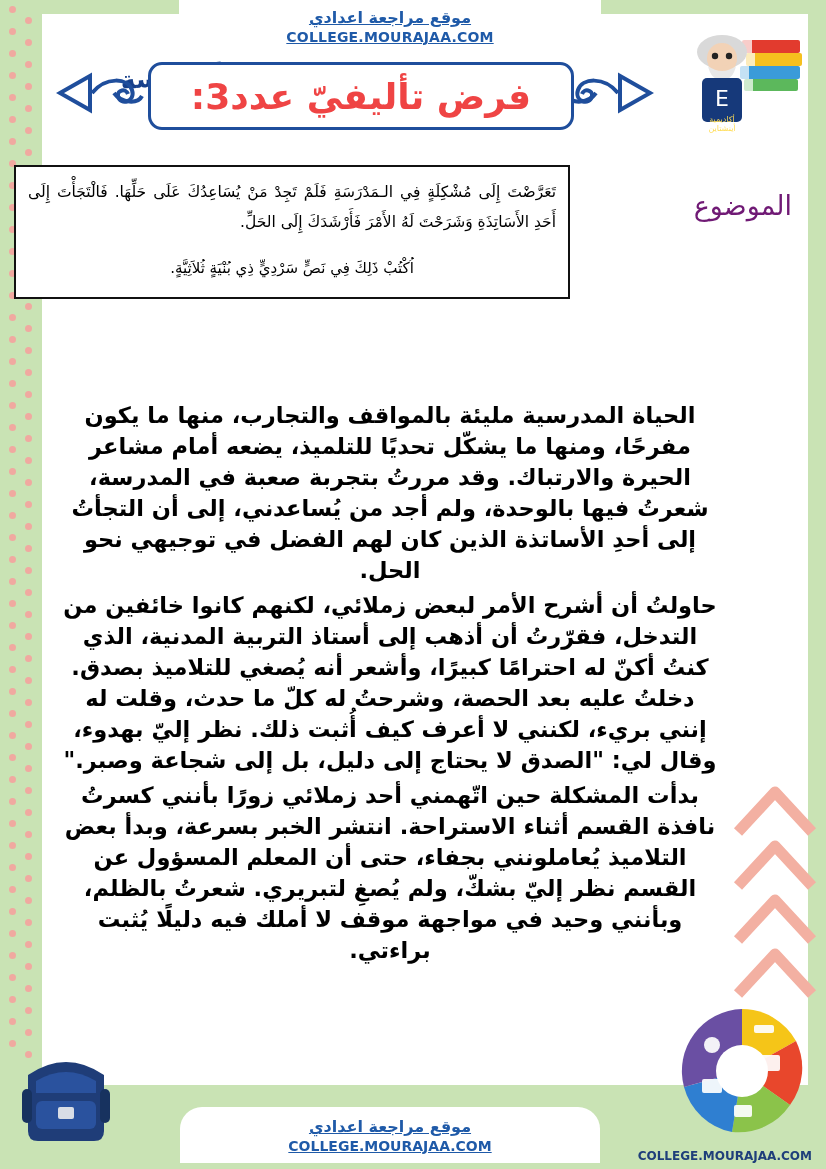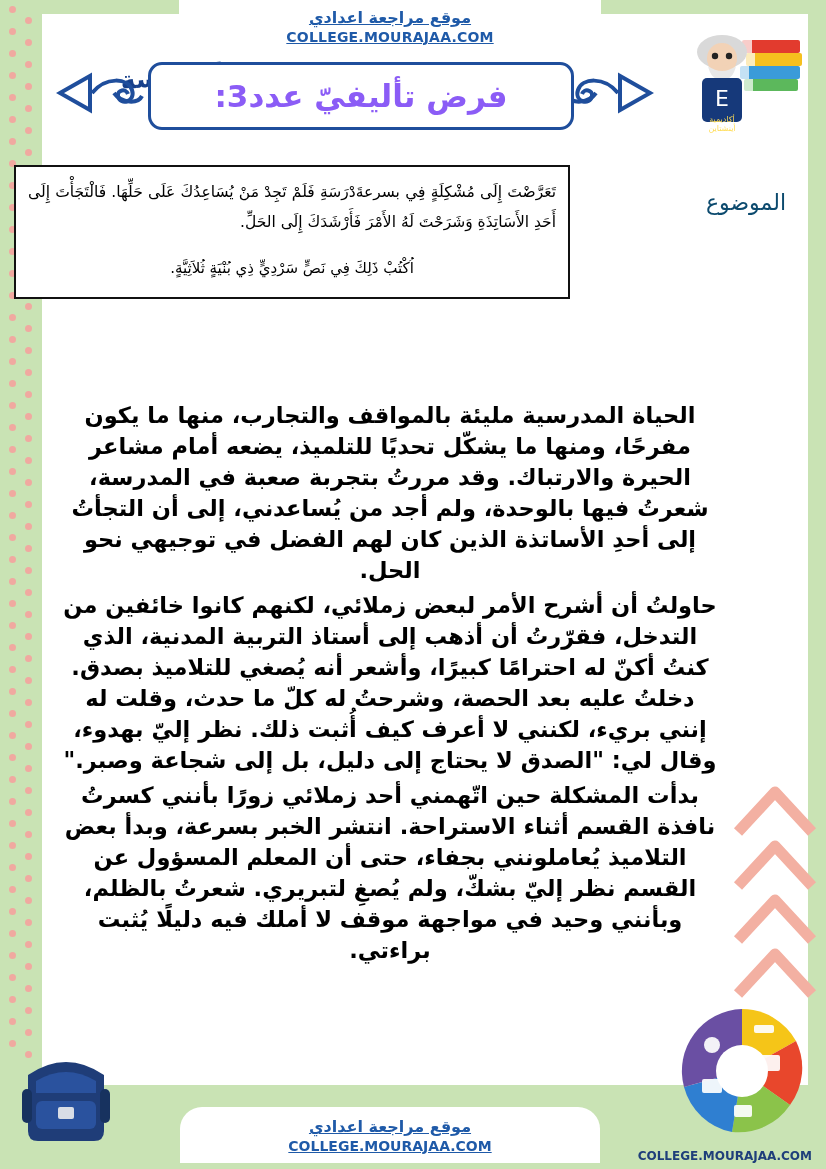--- a/index.html
+++ b/index.html
@@ -95,22 +95,22 @@
     width: 420px;
     height: 62px;
     border: 3px solid #1f4e9c;
     border-radius: 14px;
     background: #ffffff;
     display: flex;
     align-items: center;
     justify-content: center;
   }
   .ribbon-title {
-    font-size: 31px;
-    color: #8b5cf6;
+    font-size: 36px;
+    color: #ef4444;
     font-family: "DejaVu Sans", sans-serif;
     font-weight: bold;
     direction: rtl;
     white-space: nowrap;
   }
   .swirl {
     position: absolute;
     top: 8px;
     width: 92px;
     height: 46px;
@@ -141,24 +141,24 @@
     right: 16px;
     top: 18px;
     width: 130px;
     height: 120px;
     z-index: 7;
   }
 
   
   .subject-label {
     position: absolute;
-    right: 40px;
+    right: 34px;
     top: 190px;
-    font-size: 22px;
-    color: #0c4a6e;
+    font-size: 27px;
+    color: #701a75;
     font-family: "DejaVu Sans", sans-serif;
     direction: rtl;
     z-index: 4;
   }
 
   
   .prompt-box {
     position: absolute;
     left: 14px;
     top: 165px;
@@ -429,21 +429,21 @@
       <circle cx="35" cy="38" r="3.2" fill="#222"></circle>
       <circle cx="49" cy="38" r="3.2" fill="#222"></circle>
       <rect x="22" y="60" width="40" height="44" rx="5" fill="#16397a"></rect>
       <text x="42" y="88" font-size="22" fill="#ffffff" text-anchor="middle" font-family="DejaVu Sans">E</text>
       <text x="42" y="104" font-size="8" fill="#ffdd55" text-anchor="middle" font-family="DejaVu Sans">أكاديمية</text>
       <text x="42" y="113" font-size="8" fill="#ffdd55" text-anchor="middle" font-family="DejaVu Sans">أينشتاين</text>
     </g>
   </svg>
 
   <div class="prompt-box">
-    <p>تَعَرَّضْتَ إِلَى مُشْكِلَةٍ فِي بسرعةَدْرَسَةِ فَلَمْ تَجِدْ مَنْ يُسَاعِدُكَ عَلَى حَلِّهَا. فَالْتَجَأْتَ إِلَى أَحَدِ الأَسَاتِذَةِ وَشَرَحْتَ لَهُ الأَمْرَ فَأَرْشَدَكَ إِلَى الحَلِّ.</p>
+    <p>تَعَرَّضْتَ إِلَى مُشْكِلَةٍ فِي الـمَدْرَسَةِ فَلَمْ تَجِدْ مَنْ يُسَاعِدُكَ عَلَى حَلِّهَا. فَالْتَجَأْتَ إِلَى أَحَدِ الأَسَاتِذَةِ وَشَرَحْتَ لَهُ الأَمْرَ فَأَرْشَدَكَ إِلَى الحَلِّ.</p>
     <p class="instruction">اُكْتُبْ ذَلِكَ فِي نَصٍّ سَرْدِيٍّ ذِي بُنْيَةٍ ثُلاَثِيَّةٍ.</p>
   </div>
 
   <div class="subject-label">الموضوع</div>
 
   <div class="body-text">
     <p>الحياة المدرسية مليئة بالمواقف والتجارب، منها ما يكون مفرحًا، ومنها ما يشكّل تحديًا للتلميذ، يضعه أمام مشاعر الحيرة والارتباك. وقد مررتُ بتجربة صعبة في المدرسة، شعرتُ فيها بالوحدة، ولم أجد من يُساعدني، إلى أن التجأتُ إلى أحدِ الأساتذة الذين كان لهم الفضل في توجيهي نحو الحل.</p>
     <p>حاولتُ أن أشرح الأمر لبعض زملائي، لكنهم كانوا خائفين من التدخل، فقرّرتُ أن أذهب إلى أستاذ التربية المدنية، الذي كنتُ أكنّ له احترامًا كبيرًا، وأشعر أنه يُصغي للتلاميذ بصدق. دخلتُ عليه بعد الحصة، وشرحتُ له كلّ ما حدث، وقلت له إنني بريء، لكنني لا أعرف كيف أُثبت ذلك. نظر إليّ بهدوء، وقال لي: "الصدق لا يحتاج إلى دليل، بل إلى شجاعة وصبر."</p>
     <p>بدأت المشكلة حين اتّهمني أحد زملائي زورًا بأنني كسرتُ نافذة القسم أثناء الاستراحة. انتشر الخبر بسرعة، وبدأ بعض التلاميذ يُعاملونني بجفاء، حتى أن المعلم المسؤول عن القسم نظر إليّ بشكّ، ولم يُصغِ لتبريري. شعرتُ بالظلم، وبأنني وحيد في مواجهة موقف لا أملك فيه دليلًا يُثبت براءتي.</p>
   </div>

